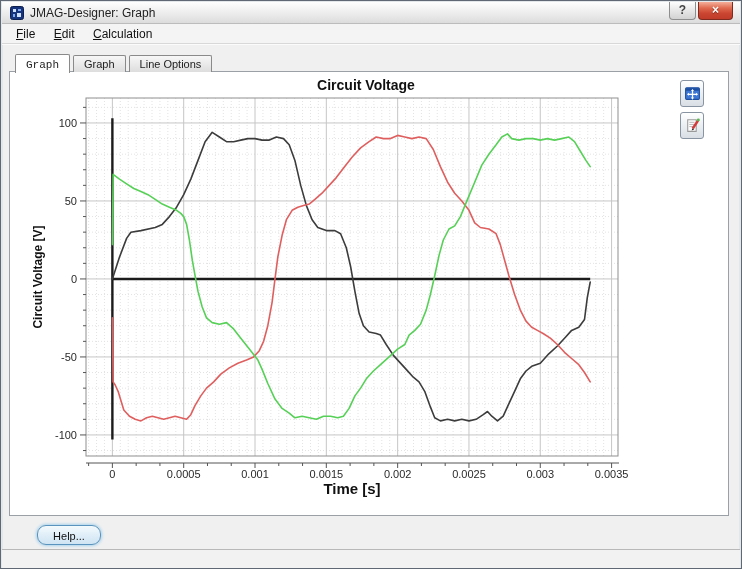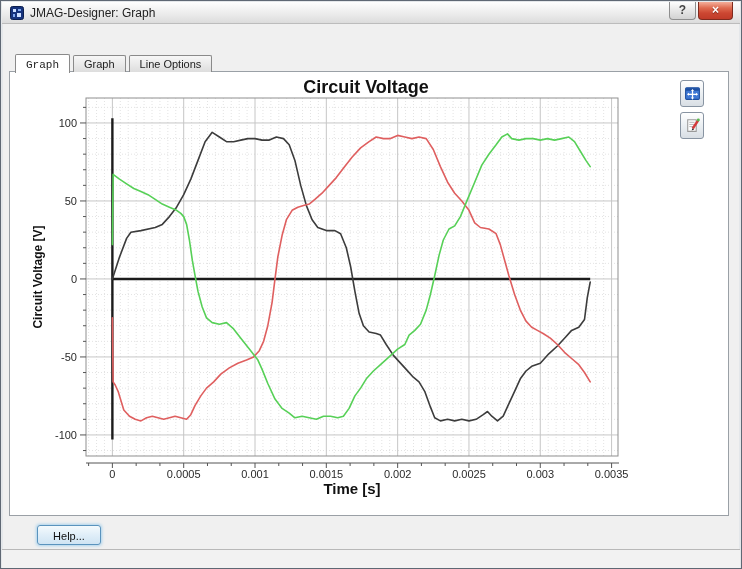--- a/index.html
+++ b/index.html
@@ -30,39 +30,39 @@
   
   .tabstrip{position:absolute;left:14px;top:52px;height:19px;display:flex;align-items:flex-end;z-index:3;}
   .tab{font-size:11px;padding:2px 10px;background:linear-gradient(#f7f7f7,#dddddd);
     border:1px solid #8a8a8a;border-bottom:none;border-radius:2px 2px 0 0;margin-right:3px;color:#222;}
   .tab.active{background:#fff;padding-top:4px;margin-bottom:-1px;position:relative;font-family:Liberation Mono, monospace;}
   
   .content-panel{position:absolute;left:8px;top:70px;width:720px;height:445px;background:#fff;border:1px solid #9aa0a6;z-index:0;}
   #chart-svg{position:absolute;left:0;top:0;width:742px;height:569px;z-index:1;}
   #chart-svg text{font-family:"Liberation Sans",sans-serif;font-size:11px;fill:#2a2a2a;}
   .chart-title{position:absolute;top:76px;left:265px;width:200px;text-align:center;
-    font-size:18px;font-weight:bold;z-index:2;color:#111;}
+    font-size:14px;font-weight:bold;z-index:2;color:#111;}
   .y-title{position:absolute;left:-62px;top:268px;width:200px;height:16px;text-align:center;
     transform:rotate(-90deg);font-size:12px;font-weight:bold;z-index:2;color:#111;}
   .x-title{position:absolute;top:479px;left:251px;width:200px;text-align:center;
     font-size:15px;font-weight:bold;z-index:2;color:#111;}
   
   .tool-btn{position:absolute;left:679px;width:24px;height:27px;z-index:2;
     border:1px solid #8894a2;border-radius:3px;
     background:linear-gradient(#ffffff,#e7ecf0 60%,#d8dee4);
     display:flex;align-items:center;justify-content:center;padding:0;}
   .tool-btn.fit{top:79px;}
   .tool-btn.edit{top:111px;}
   
   .legend-bar{position:absolute;left:85px;top:498px;width:627px;height:16px;z-index:2;
     background:#eaeaea;border:1px solid #b5b5b5;text-align:center;
     font-size:11px;line-height:14px;color:#111;padding-right:85px;}
   
   .help-btn{position:absolute;left:36px;top:524px;width:64px;height:20px;z-index:2;
-    border:1px solid #5a93bd;border-radius:3px;
+    border:1px solid #5a93bd;border-radius:9px;
     background:linear-gradient(#f4fafd,#e0eef8 50%,#cfe4f3);
     box-shadow:0 0 3px 1px #a9d2ec;
     font-size:11px;text-align:center;line-height:18px;color:#111;}
   .bottom-strip{position:absolute;left:1px;right:1px;top:548px;height:20px;
     background:#f2f2f2;border-top:1px solid #b8b8b8;z-index:0;}
 </style>
 </head>
 <body>
 
 <div class="window">
@@ -77,20 +77,25 @@
     </svg>
     <span class="window-title">JMAG-Designer: Graph</span>
     <div class="cap-btn cap-help">
       <span>?</span>
     </div>
     <div class="cap-btn cap-close">
       <span>×</span>
     </div>
   </div>
 
+  <div class="menubar">
+    <span class="menu-item"><u>F</u>ile</span>
+    <span class="menu-item"><u>E</u>dit</span>
+    <span class="menu-item"><u>C</u>alculation</span>
+  </div>
 
   <div class="tabstrip">
     <div class="tab active">Graph</div>
     <div class="tab">Graph</div>
     <div class="tab">Line Options</div>
   </div>
 
   <div class="content-panel"></div>
 
   <svg id="chart-svg" viewBox="0 0 742 569">

